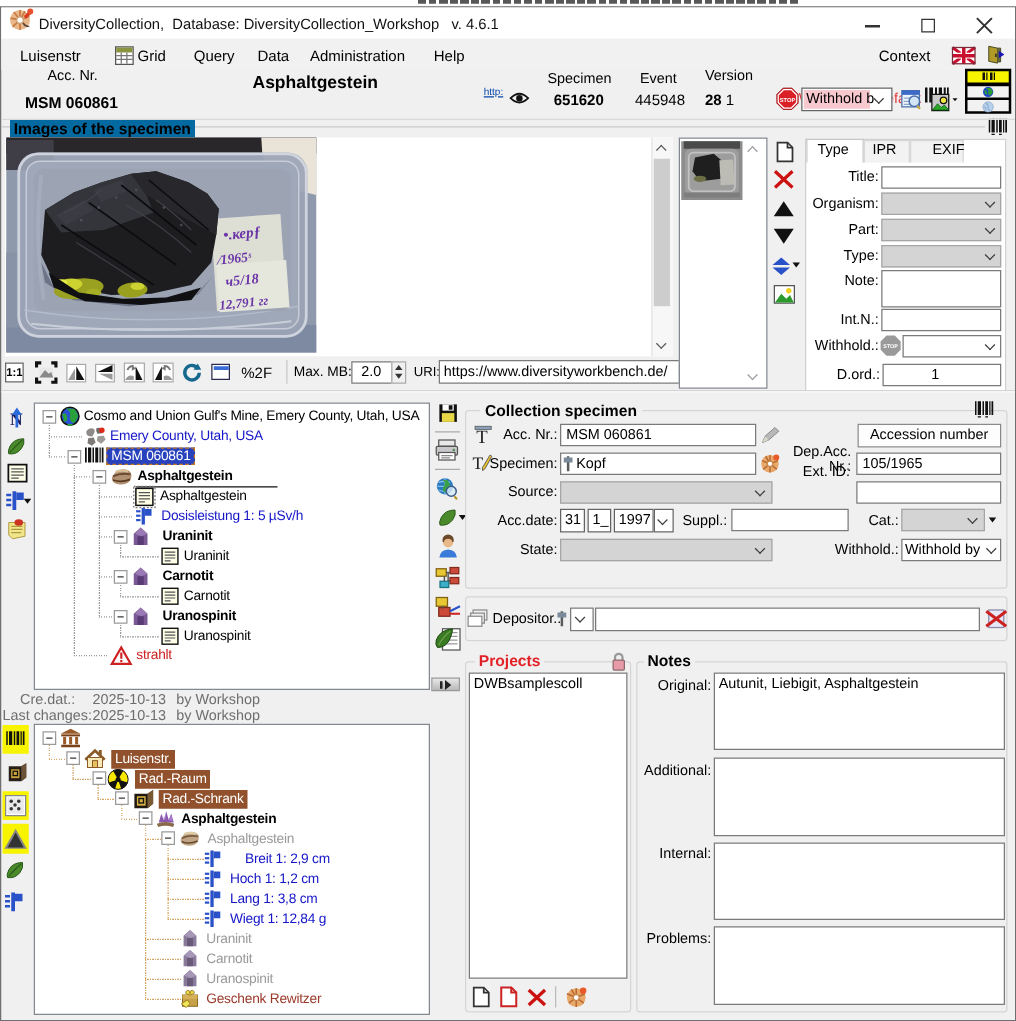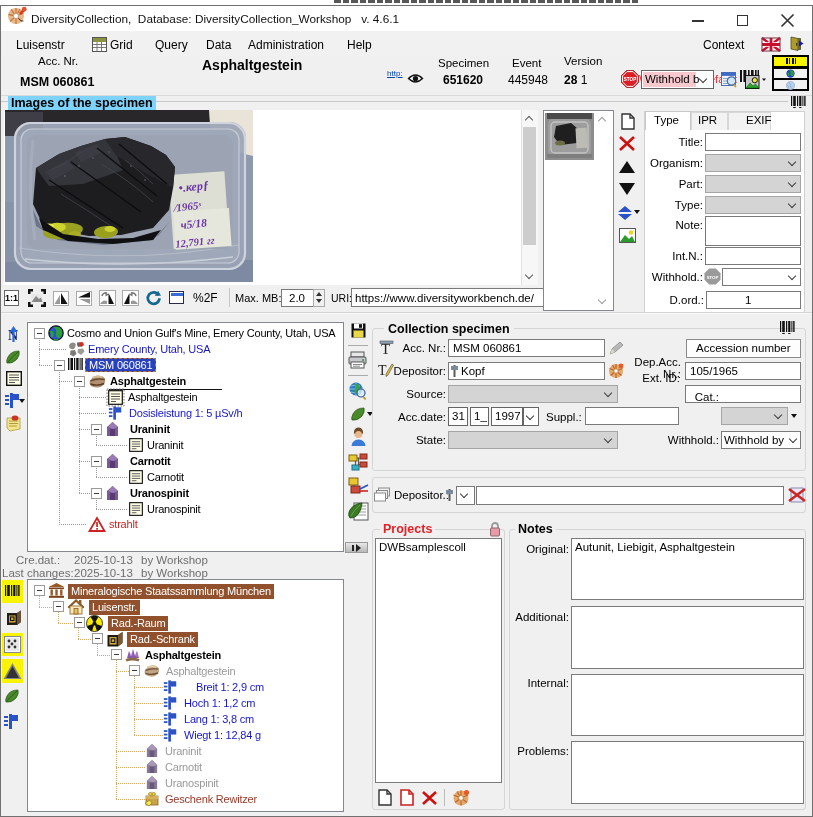--- a/index.html
+++ b/index.html
@@ -160,21 +160,21 @@
       <rect x="8.2" y="0" width="2.2" height="11"></rect>
       <rect x="11.4" y="0" width="1" height="11"></rect>
       <rect x="13.2" y="0" width="1.4" height="11"></rect>
       <rect x="2.2" y="12" width="2.6" height="1"></rect>
       <rect x="8.2" y="12" width="2.2" height="1"></rect>
     </g>
 </svg>
 
 <div class="abs" style="left:1px;top:95px;width:811px;height:1px;background:#d9d9d9;"></div>
 <div class="abs" style="left:1px;top:101px;width:787px;height:1px;background:#c9c9c9;"></div>
-<div class="lbl bold" style="left:8px;top:96px;font-size:12.5px;background:#7dd3fc;padding:0 3px;">Images of the specimen</div>
+<div class="lbl bold" style="left:8px;top:96px;font-size:12.5px;background:#0369a1;padding:0 3px;">Images of the specimen</div>
 
 <div class="abs" style="left:4px;top:110px;width:534px;height:175px;background:#fff;"></div>
 
 <svg class="i" width="248" height="172" style="left:5px;top:110px;" viewBox="0 0 248 172">
   <rect width="248" height="172" fill="#8f99ac"></rect>
   <rect x="0" y="0" width="248" height="13" fill="#29272a"></rect>
   <rect x="0" y="2" width="38" height="24" fill="#3f3d45"></rect>
   <polygon points="204,0 248,0 248,46 215,38 205,15" fill="#e9e4d7"></polygon>
   <rect x="0" y="150" width="248" height="22" fill="#7e89a2"></rect>
   <rect x="0" y="92" width="12" height="60" fill="#8893a8"></rect>
@@ -607,21 +607,21 @@
   <path d="M2 13 L4 8 L12 1 L15 4 L7 11 Z" fill="#b8b8b8" stroke="#888" stroke-width="0.8"></path>
   <path d="M2 13 L4 8 L7 11 Z" fill="#d8d8c8"></path>
 </svg>
 <div class="abs" style="left:686px;top:339px;width:115px;height:19px;background:#fdfdfd;border:1px solid #8a8a8a;"></div>
 <div class="lbl" style="left:696px;top:342px;">Accession number</div>
 
 <svg class="i" width="16" height="16" style="left:378px;top:362px;" viewBox="0 0 16 16">
   <text x="0" y="13" font-size="14" font-family="Liberation Serif" fill="#222">T</text>
   <path d="M8 12 L14 2 L15.5 3 L10 13 L8 14.5 Z" fill="#e8c030" stroke="#555" stroke-width="0.7"></path>
 </svg>
-<div class="rl" style="right:367px;top:365px;">Depositor:</div>
+<div class="rl" style="right:367px;top:365px;">Specimen:</div>
 <div class="tb" style="left:448px;top:362px;width:157px;height:18px;"></div>
 <svg class="i" width="9" height="14" style="left:450px;top:364px;" viewBox="0 0 9 14">
     <rect x="3.5" y="1" width="2" height="12" fill="#5a5a5a"></rect>
     <path d="M1 2 H8 V6 H1 Z" fill="#7a8a9a"></path>
   </svg>
 <div class="lbl" style="left:461px;top:365px;">Kopf</div>
 <svg class="i" width="17" height="16" style="left:608px;top:363px;" viewBox="0 0 17 16">
   <circle cx="8" cy="8" r="7" fill="#e8a86a"></circle>
   <g stroke="#b86a30" stroke-width="1.2" fill="none">
       <path d="M8 1 V8 M8 8 L14.5 5.5 M8 8 L13.5 12.5 M8 8 L8 15 M8 8 L2.5 12.5 M8 8 L1.5 5.5 M8 8 L4.5 2"></path>
@@ -644,21 +644,21 @@
 <div class="abs" style="left:448px;top:407px;width:20px;height:19px;background:#fff;border:1px solid #646464;"></div>
 <div class="lbl" style="left:452px;top:410px;">31</div>
 <div class="abs" style="left:470px;top:407px;width:19px;height:19px;background:#fff;border:1px solid #646464;"></div>
 <div class="lbl" style="left:474px;top:410px;">1_</div>
 <div class="abs" style="left:491px;top:407px;width:32px;height:19px;background:#fff;border:1px solid #646464;"></div>
 <div class="lbl" style="left:495px;top:410px;">1997</div>
 <div class="abs" style="left:523px;top:407px;width:16px;height:19px;background:#fff;border:1px solid #646464;"></div>
 <div class="chev" style="left:527px;top:413px;"></div>
 <div class="lbl" style="left:546px;top:411px;">Suppl.:</div>
 <div class="tb" style="left:585px;top:407px;width:94px;height:18px;"></div>
-<div class="rl" style="right:94px;top:391px;">Cat.:</div>
+<div class="rl" style="right:94px;top:411px;">Cat.:</div>
 <div class="cbd" style="left:721px;top:407px;width:67px;height:18px;"></div>
 <div class="chev" style="left:775px;top:412px;"></div>
 <div class="abs" style="left:791px;top:414px;width:0;height:0;border-left:3.5px solid transparent;border-right:3.5px solid transparent;border-top:4.5px solid #111;"></div>
 
 <div class="rl" style="right:367px;top:434px;">State:</div>
 <div class="cbd" style="left:448px;top:431px;width:170px;height:18px;"></div>
 <div class="chev" style="left:605px;top:436px;"></div>
 <div class="rl" style="right:94px;top:434px;">Withhold.:</div>
 <div class="tb" style="left:721px;top:431px;width:80px;height:18px;"></div>
 <div class="lbl" style="left:724px;top:434px;width:62px;overflow:hidden;">Withhold by de</div>
@@ -755,21 +755,20 @@
   <svg class="i" width="17" height="15" style="left:21px;top:4px;" viewBox="0 0 17 15">
     <polygon points="8.5,0 16.5,4 0.5,4" fill="#9a5a28"></polygon>
     <rect x="1" y="4.5" width="15" height="1.6" fill="#7a4018"></rect>
     <g fill="#9a5a28">
         <rect x="2.5" y="6.5" width="2.4" height="6"></rect>
         <rect x="7.3" y="6.5" width="2.4" height="6"></rect>
         <rect x="12.1" y="6.5" width="2.4" height="6"></rect>
       </g>
     <rect x="1" y="12.8" width="15" height="2" fill="#7a4018"></rect>
   </svg>
-  <div class="trow" style="left:41px;top:4px;background:#91512c;color:#fff;padding:0 3px;height:15px;line-height:15px;margin-top:1px;">Mineralogische Staatssammlung München</div>
   <div class="exp" style="left:26px;top:22px;"></div>
   <svg class="i" width="18" height="17" style="left:40px;top:19px;" viewBox="0 0 18 17">
     <polygon points="9,1 17.5,9 16,10.5 9,4 2,10.5 0.5,9" fill="#8a5a28"></polygon>
     <rect x="3" y="8" width="12" height="8" fill="#f8eab8" stroke="#8a5a28" stroke-width="0.8"></rect>
     <rect x="7" y="10.5" width="4" height="5.5" fill="#e8c060" stroke="#8a5a28" stroke-width="0.8"></rect>
     <rect x="12" y="2" width="2.4" height="4" fill="#8a5a28"></rect>
   </svg>
   <div class="trow" style="left:62px;top:20px;background:#91512c;color:#fff;padding:0 3px;height:15px;line-height:15px;margin-top:1px;">Luisenstr.</div>
   <div class="exp" style="left:47px;top:38px;"></div>
   <svg class="i" width="17" height="17" style="left:59px;top:36px;" viewBox="0 0 17 17">

